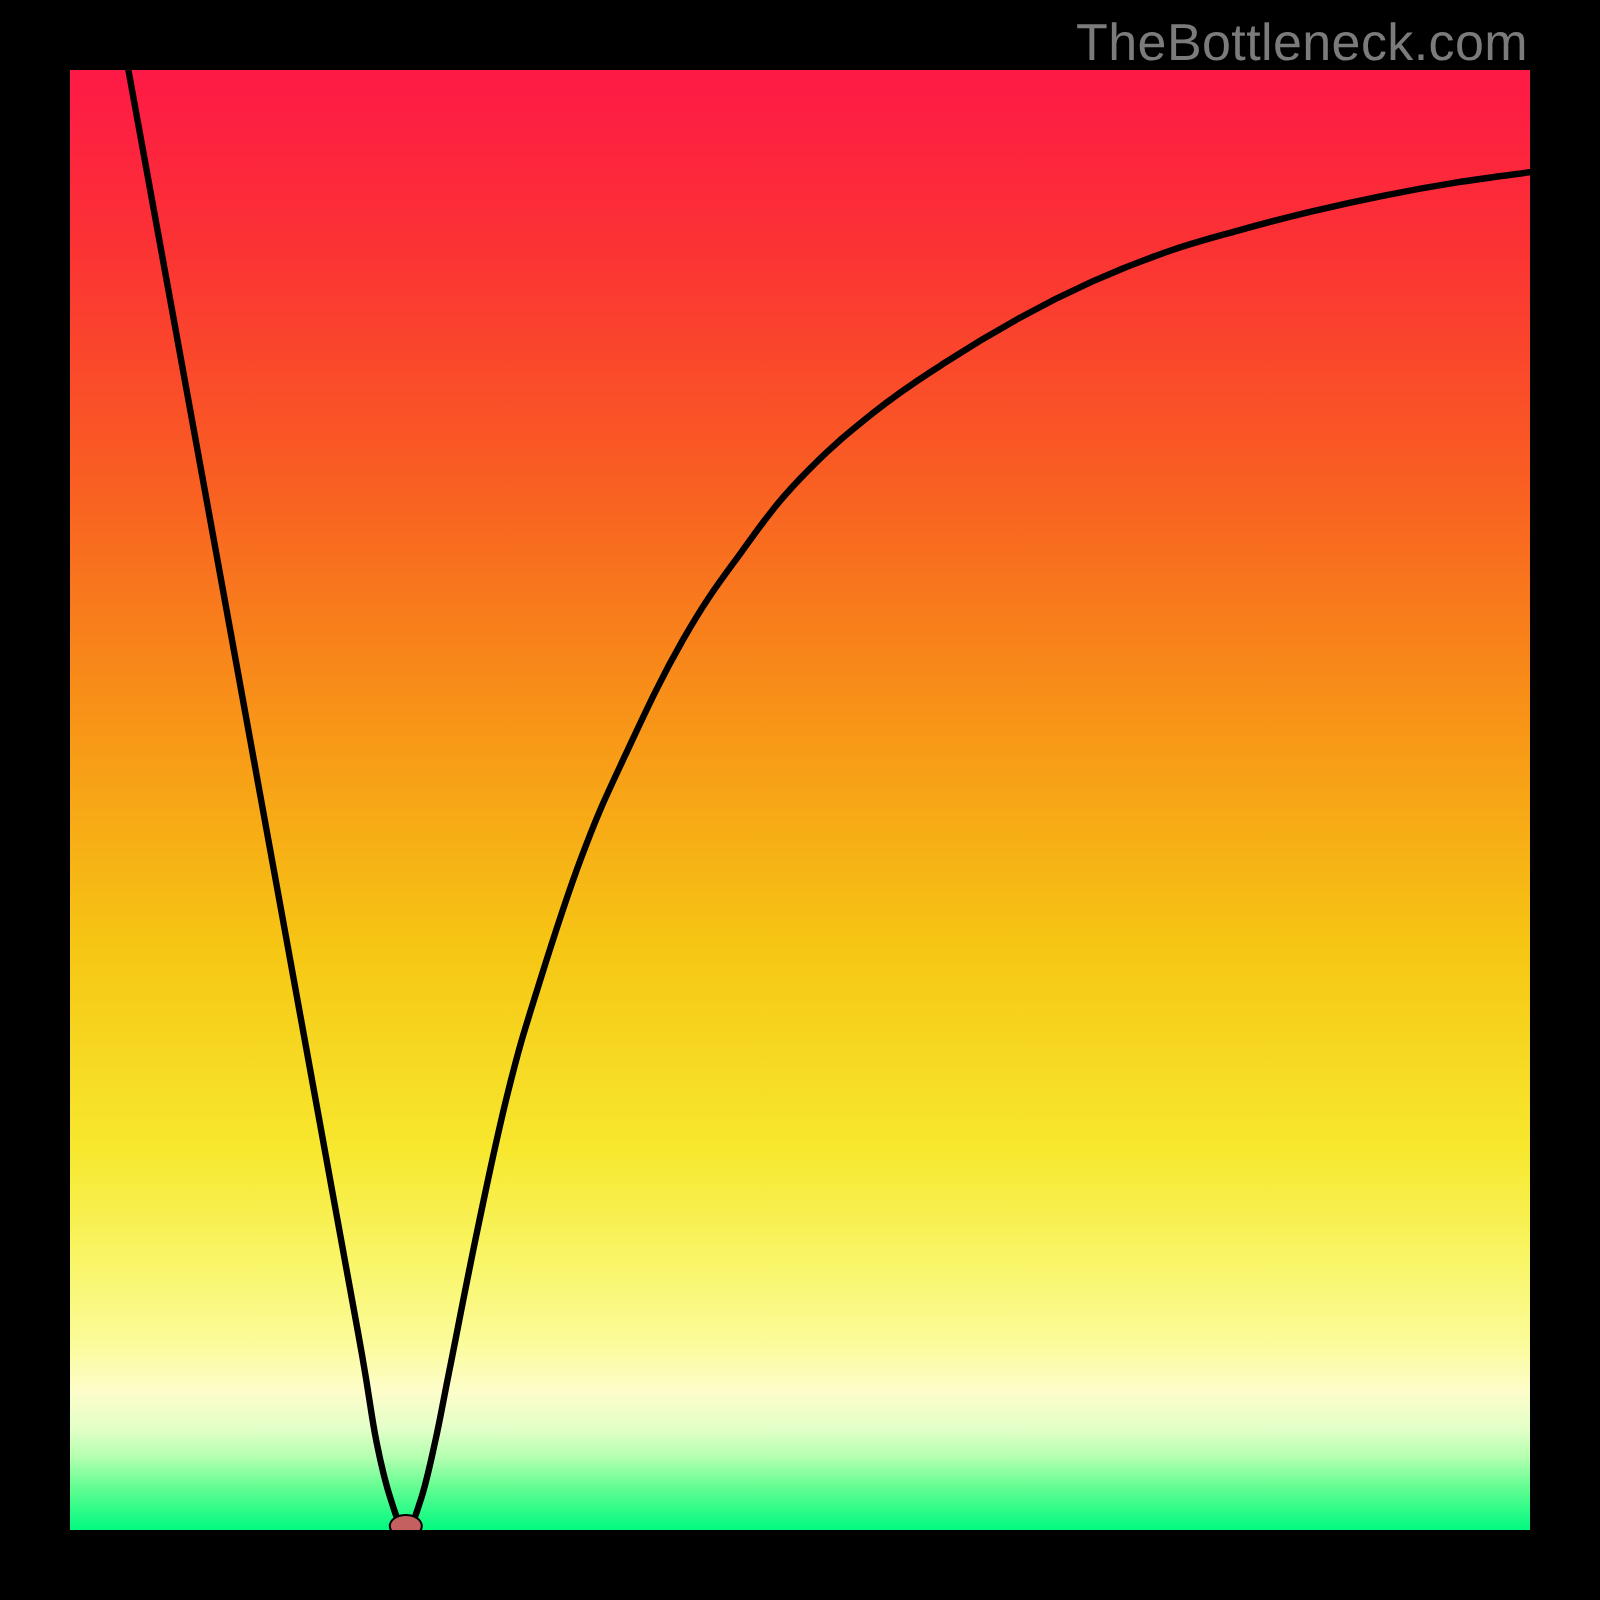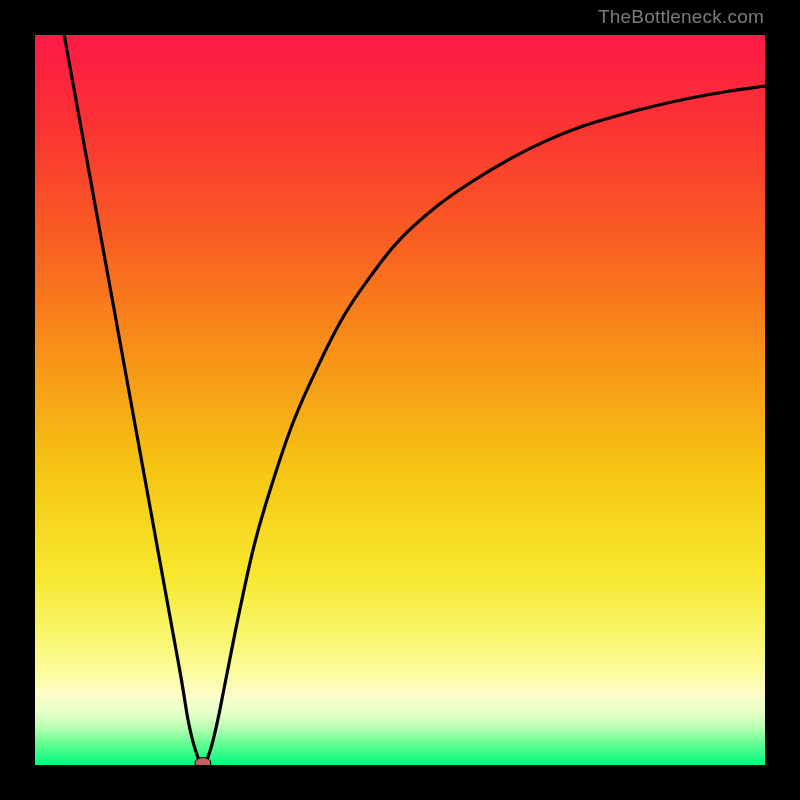--- a/index.html
+++ b/index.html
@@ -29,21 +29,21 @@
     left: 0;
     top: 0;
     width: 100%;
     height: 100%;
   }
   .attribution {
     position: absolute;
     top: 6px;
     right: 36px;
     color: #7b7b7b;
-    font-size: 19px;
+    font-size: 26px;
     font-weight: 500;
     letter-spacing: 0.2px;
   }
   svg {
     display: block;
   }
 </style>
 </head>
 <body>
 

